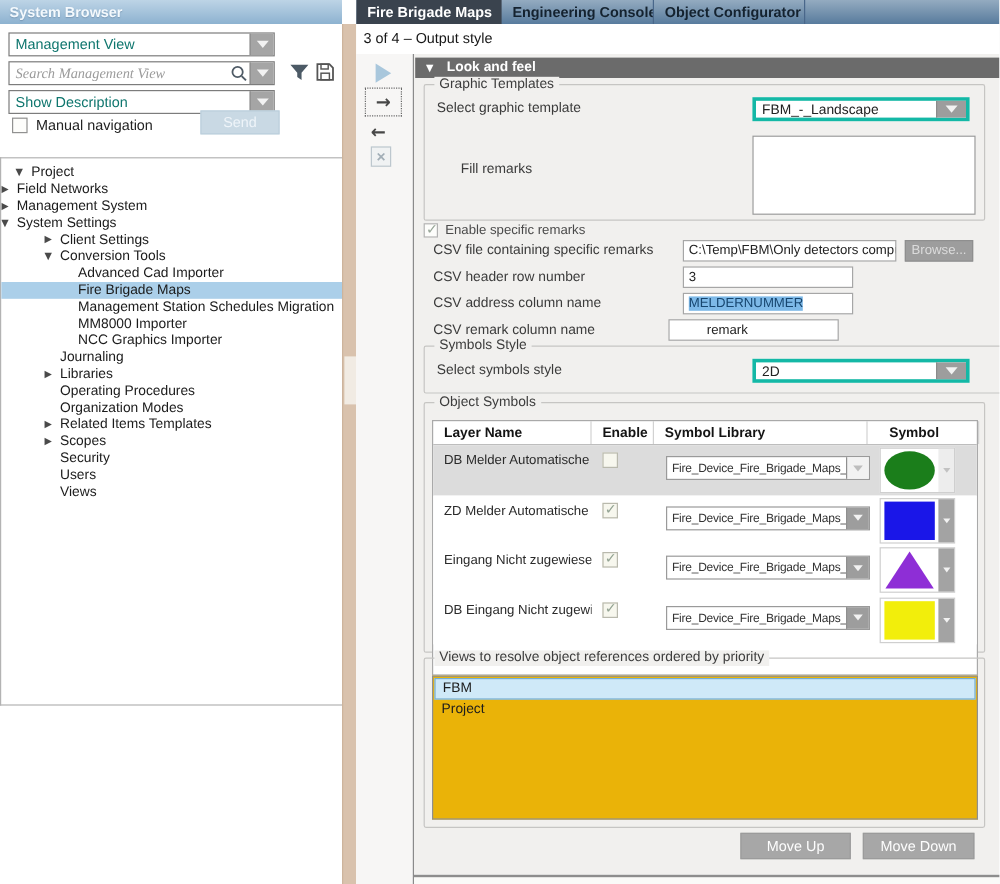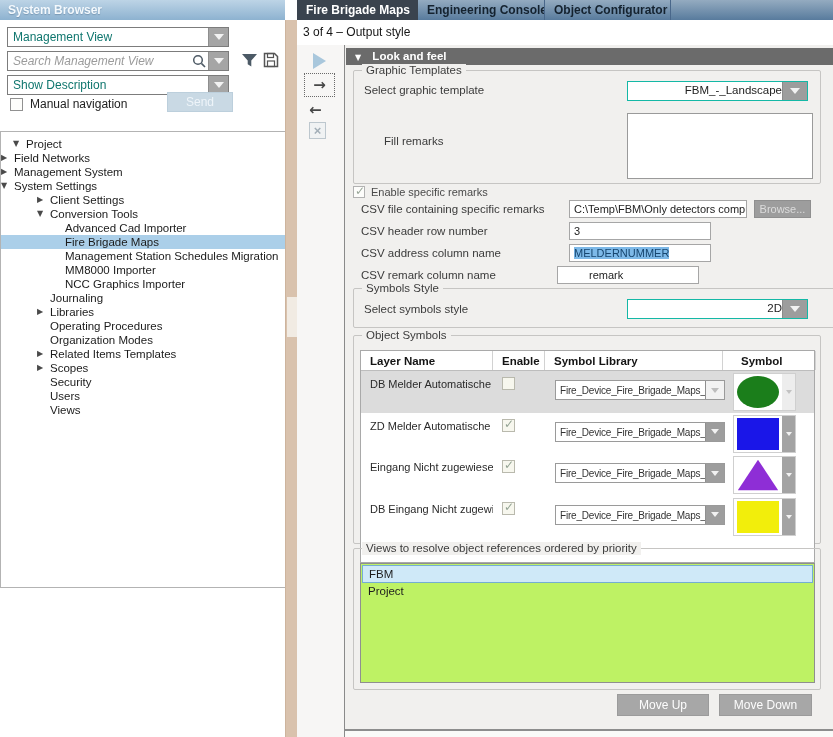--- a/index.html
+++ b/index.html
@@ -13,21 +13,21 @@
     line-height:20px; padding-left:8px; font-size:12px; text-shadow:0 1px 1px rgba(90,120,150,.5); }
 
   .combo { position:absolute; height:20px; background:#fff; border:1px solid #7c7c7c; display:flex; align-items:center; }
   .combo .combo-text { flex:1; padding-left:5px; font-size:12px; color:#0f766e; white-space:nowrap; overflow:hidden; }
   .combo-btn { width:20px; height:100%; background:#a5a5a5; display:flex; align-items:center; justify-content:center; border-left:1px solid #8e8e8e; }
   .tri-down { width:0; height:0; border-left:5px solid transparent; border-right:5px solid transparent; border-top:6px solid #f2f2f2; }
   .combo1 { left:7px; top:27px; width:222px; }
   .combo2 { left:7px; top:75px; width:222px; }
 
   .search-box { position:absolute; left:7px; top:51px; width:222px; height:20px; border:1px solid #7c7c7c; background:#fff; display:flex; align-items:center; }
-  .search-box input { flex:1; border:none; outline:none; height:16px; padding-left:5px; font-size:12px; font-style:italic; color:#ef4444; background:transparent; font-family:Liberation Sans, sans-serif; }
+  .search-box input { flex:1; border:none; outline:none; height:16px; padding-left:5px; font-size:12px; font-style:italic; color:#ef4444; background:transparent; font-family:Liberation Serif, serif; }
   .search-box input::placeholder { color:#9b9b9b; font-style:italic; }
   .search-glyph { width:18px; display:flex; justify-content:center; }
   .icon-btn { position:absolute; width:20px; height:18px; display:flex; align-items:center; justify-content:center; }
   .filter-pos { left:239px; top:51px; }
   .save-pos { left:261px; top:51px; }
 
   .cb { display:inline-block; width:13px; height:13px; border:1px solid #919191; background:#fdfdfb; position:relative; }
   .cb[data-checked="true"]::after { content:"✓"; position:absolute; left:1px; top:-3px; font-size:12px; color:#98a698; font-family:"DejaVu Sans",sans-serif; }
   .manual-row { position:absolute; left:10px; top:97px; display:flex; align-items:center; gap:7px; }
   .manual-row span.lbl { font-size:12px; color:#222; }
@@ -70,21 +70,21 @@
   .sec-tri::before { content:"▼"; }
 
   .grp { position:absolute; border:1px solid #c6c5c3; border-radius:2px; }
   .grp-label { position:absolute; top:-7px; left:8px; background:#f1f0ee; padding:0 4px; font-size:11.5px; color:#3c3c3c; line-height:13px; white-space:nowrap; }
   .grp-graphic { left:8px; top:25px; width:468px; height:114px; }
   .grp-symbols { left:8px; top:243px; width:492px; height:40px; }
   .grp-object  { left:8px; top:290px; width:468px; height:209px; }
   .grp-views   { left:8px; top:503px; width:468px; height:142px; }
 
   .fld-label { position:absolute; font-size:11.5px; color:#3b3b3b; white-space:nowrap; }
-  .combo-f { position:absolute; height:20px; display:flex; border:1px solid #14b8a6; background:#fff;text-align:right; }
+  .combo-f { position:absolute; height:20px; display:flex; border:3px solid #14b8a6; background:#fff; }
   .combo-f .combo-text { flex:1; padding:2px 0 0 5px; font-size:11.5px; color:#222; white-space:nowrap; overflow:hidden; }
   .combo-f .combo-btn { width:25px; background:#9d9d9d; border-left:1px solid #8b8b8b; }
 
   .textarea { position:absolute; background:#fff; border:1px solid #9a9a9a; }
   .txt-input { position:absolute; height:18px; background:#fff; border:1px solid #a6a6a6; font-size:11px; color:#222; padding:2px 0 0 4px; white-space:nowrap; overflow:hidden; }
   .sel-text { background:#7db9e8; color:#17466f; }
   .browse-btn { position:absolute; height:18px; background:#9d9d9d; color:#dcdcdc; font-size:11px; text-align:center; line-height:17px; border:1px solid #8f8f8f; }
 
   .enable-row { position:absolute; left:8px; top:141px; display:flex; align-items:center; gap:6px; }
   .enable-row .cb { width:12px; height:12px; border-color:#b2b2b2; }
@@ -113,21 +113,21 @@
   .sym-shape-box { flex:1; position:relative; }
   .sym-shape { position:absolute; left:3px; top:2px; right:3px; bottom:2px; }
   .sym-shape[data-shape="circle"] { border-radius:50%; }
   .sym-shape[data-shape="triangle"] { clip-path:polygon(50% 2%, 98% 98%, 2% 98%); }
   .sym-arrow { width:13px; background:#a3a3a3; display:flex; align-items:center; justify-content:center; }
   .sym-arrow .tri-down { border-left-width:3.5px; border-right-width:3.5px; border-top-width:4.5px; }
   .tbl-row[data-disabled="true"] .sym-arrow { background:#ededed; }
   .tbl-row[data-disabled="true"] .sym-arrow .tri-down { border-top-color:#c2c2c2; }
 
   
-  .views-list { position:absolute; left:6px; top:14px; width:455px; height:120px; background:#bef264; border:1px solid #8f8f8f; padding-top:1px; }
+  .views-list { position:absolute; left:6px; top:14px; width:455px; height:120px; background:#eab308; border:1px solid #8f8f8f; padding-top:1px; }
   .view-item { height:18px; line-height:17px; margin:0 1px; padding-left:6px; font-size:11.5px; color:#1d1d1d; }
   .view-item[data-selected="true"] { background:#cfe9f8; border:1px solid #74aed3; }
 
   .move-btn { position:absolute; top:649px; height:22px; background:#a7a7a7; color:#fdfdfd; font-size:12px; text-align:center; line-height:21px; border:1px solid #9b9b9b; }
   .move-up { left:272px; width:92px; }
   .move-down { left:374px; width:93px; }
 
   .bottom-line { position:absolute; left:0; top:684px; width:489px; height:8px; border-top:2px solid #8d8d8d; background:#fafaf8; }
 </style>
 </head>

